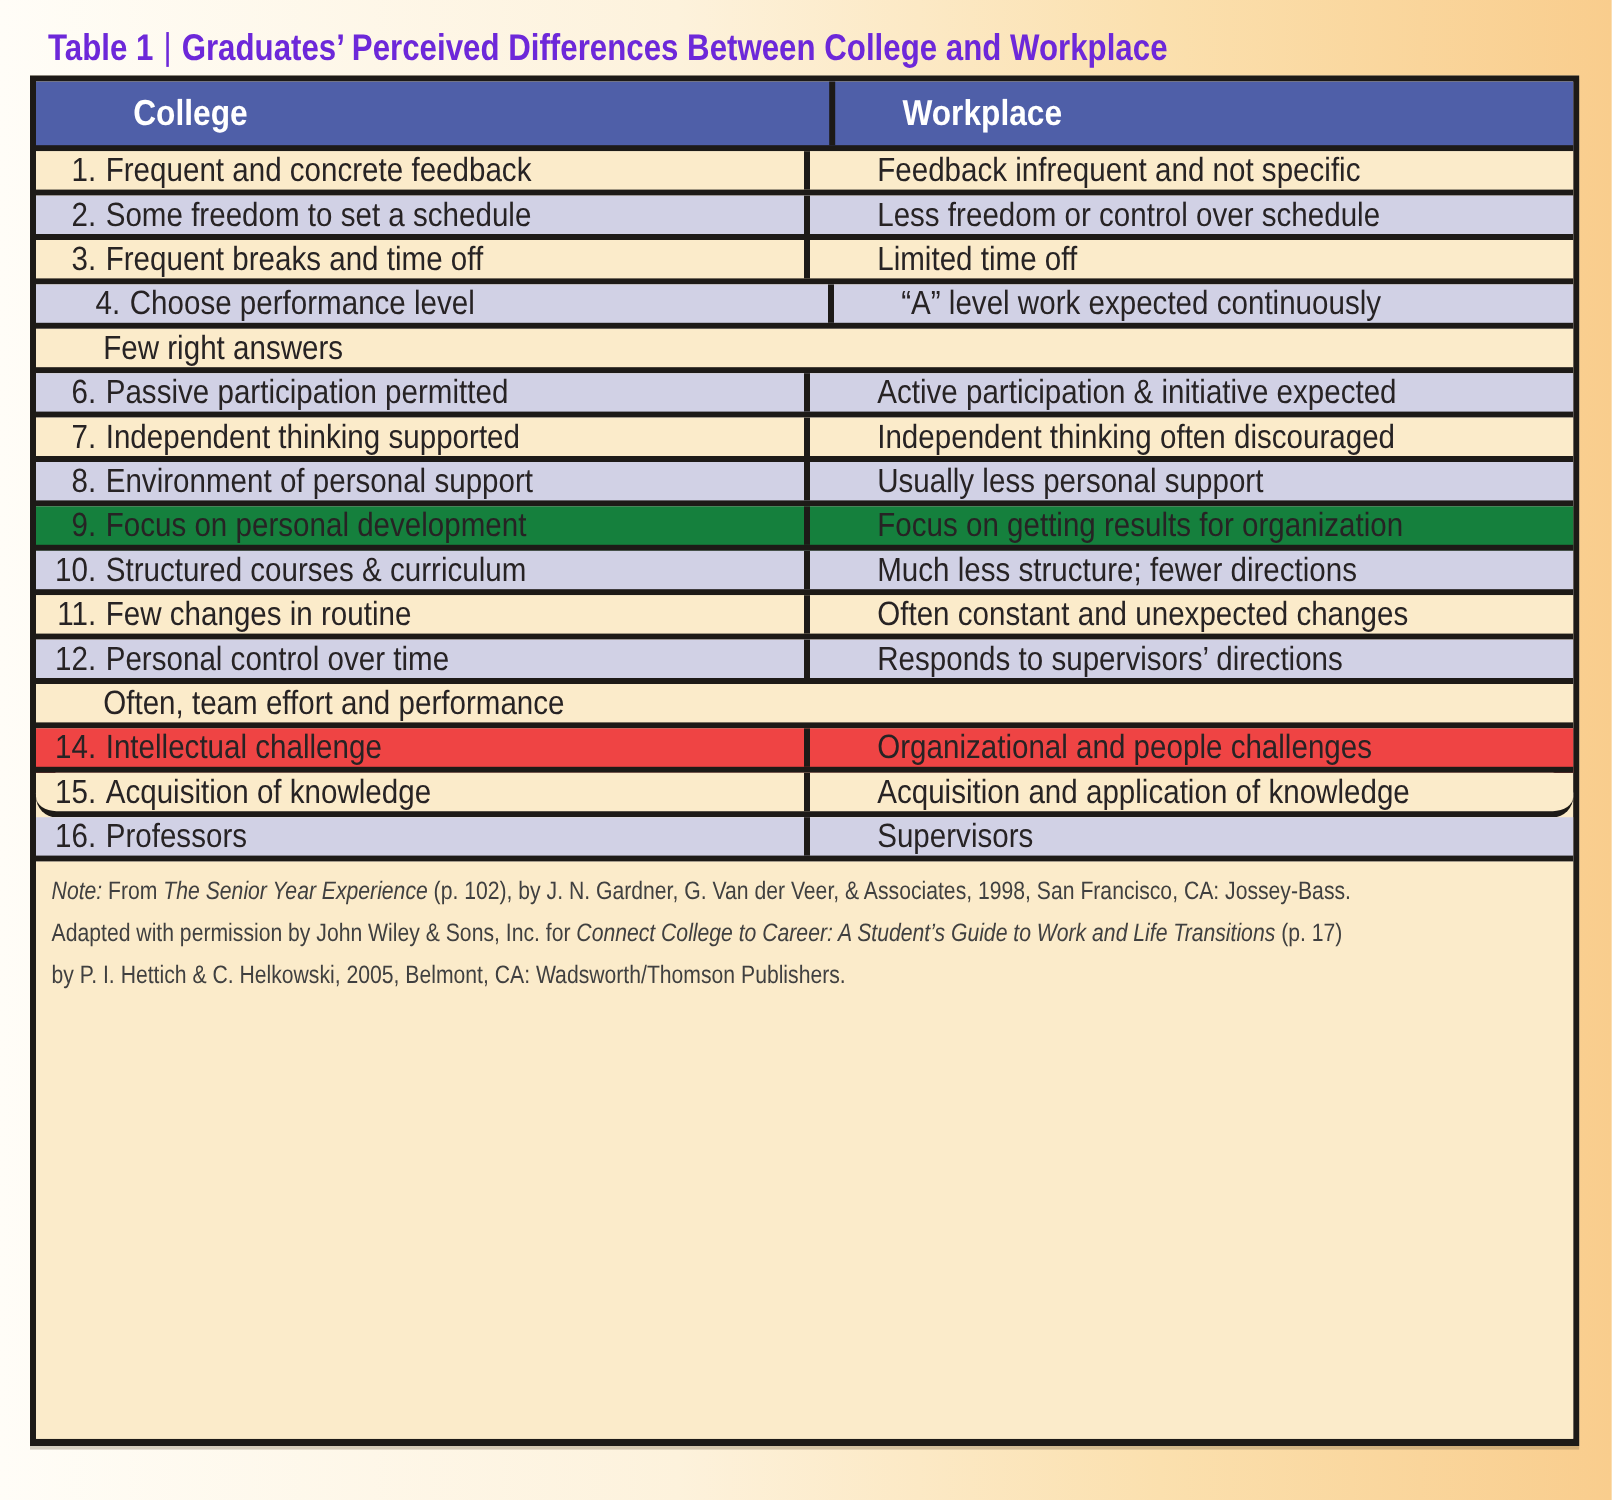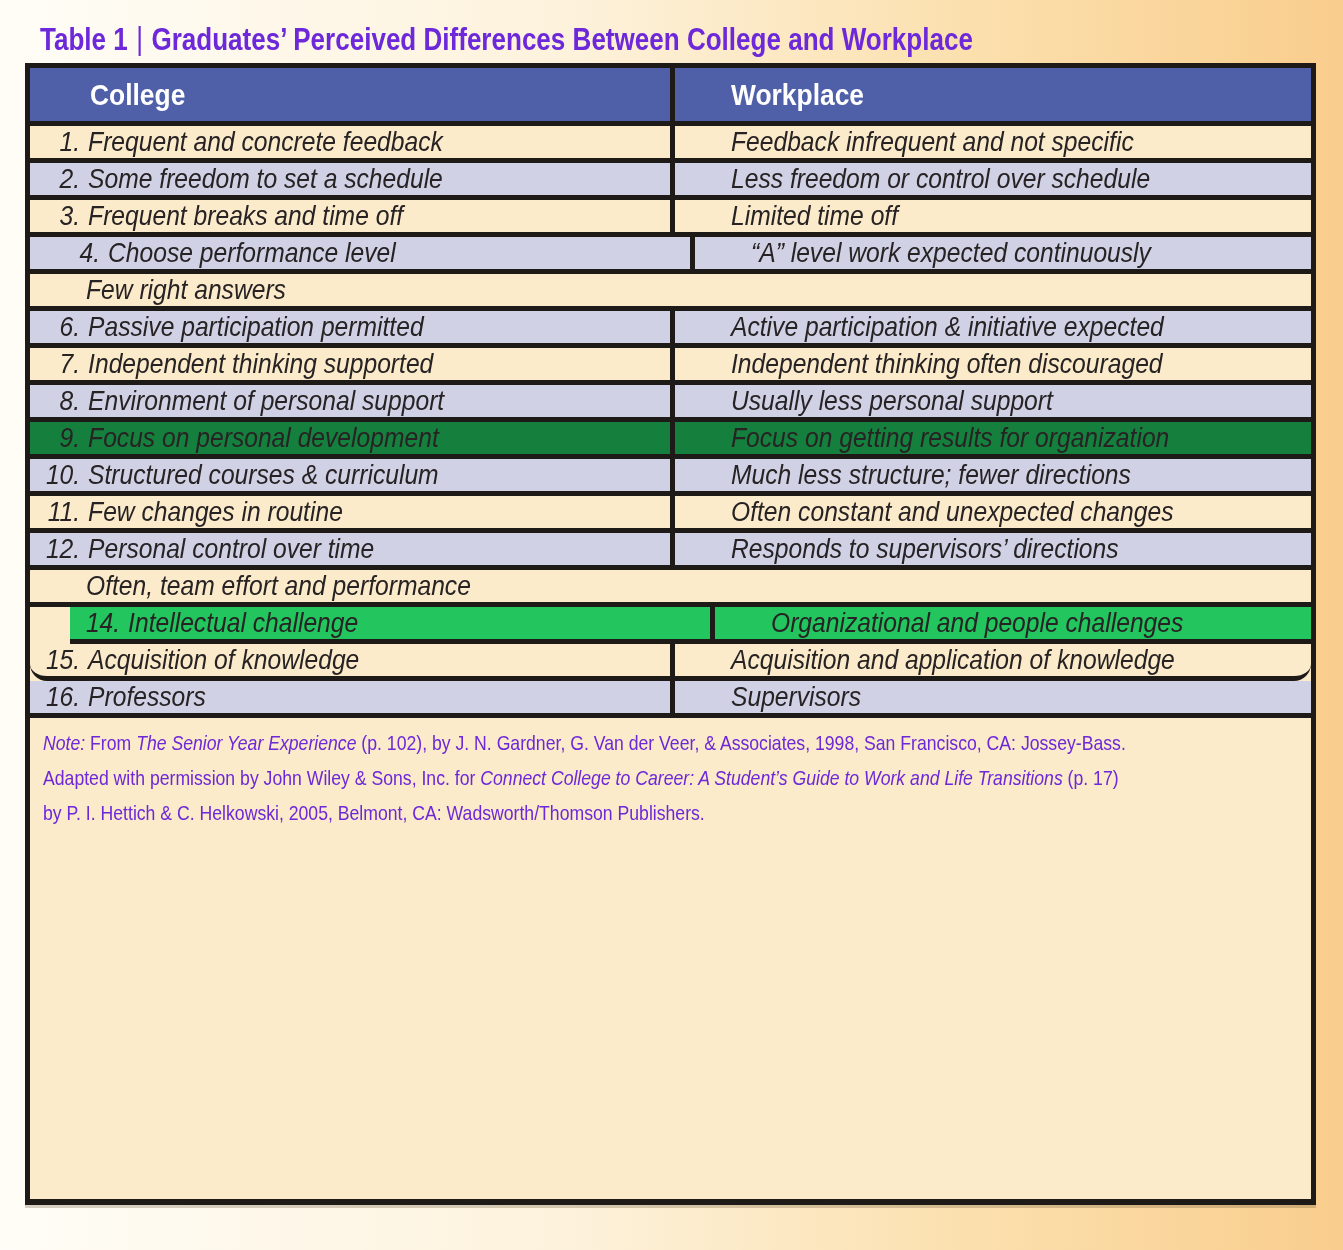--- a/index.html
+++ b/index.html
@@ -22,37 +22,37 @@
   .tbl {
     position:absolute; left:25px; top:63px;
     width:1291px; height:1142px; box-sizing:border-box;
     border:5px solid #1d1a17; border-bottom-width:6px;
     background:#fbebca;
     display:flex; flex-direction:column;
     box-shadow:0 3px 0 rgba(90,70,40,0.25);
   }
   .hrow { flex:0 0 53px; display:flex; background:#4f5fa8; border-bottom:5px solid #1d1a17; }
   .hcell { display:flex; align-items:center; color:#ffffff; font-weight:bold; font-size:30px; box-sizing:border-box; }
-  .hcell.c1 { width:645px; border-right:5px solid #1d1a17; padding-left:60px; }
+  .hcell.c1 { width:645px; border-right:5px solid #1d1a17; padding-left:60px;margin-left:21px; }
   .hcell.c2 { flex:1; padding-left:56px; }
   .hcell .shrink { transform:scaleX(0.88); }
 
   .row { flex:0 0 55px; display:flex; border-bottom:5px solid #1d1a17; }
   .row.odd  { background:#fbebca; }
   .row.even { background:#d1d1e5; }
-  .cell { display:flex; align-items:center; box-sizing:border-box; font-size:28px;font-style:italic; }
+  .cell { display:flex; align-items:center; box-sizing:border-box; font-size:28px; }
   .cell.c1 { width:645px; border-right:5px solid #1d1a17; }
   .cell.c2 { flex:1; padding-left:56px; }
   .cell .shrink { transform:scaleX(0.88); }
   .num { display:inline-block; width:57px; text-align:right; margin-right:9px; }
 
   .note {
     flex:1; background:#fbebca;
     padding:7px 0 0 13px; overflow:hidden;
-    font-size:21px; color:#6d28d9;
+    font-size:21px; color:#404040;
   }
   .note-line { white-space:nowrap; line-height:35px; height:35px; }
   .note-line .shrink { transform:scaleX(0.84); }
   .note-line i { font-style:italic; }
 </style>
 </head>
 <body>
 
 <div class="title">
   <span class="shrink">
@@ -162,21 +162,21 @@
         </div>
         <div class="cell c2">
           <span class="shrink">Responds to supervisors’ directions</span>
         </div>
       </div>
       <div class="row odd" style="background: rgb(251, 235, 202);">
         <div class="cell c2">
           <span class="shrink">Often, team effort and performance</span>
         </div>
       </div>
-      <div class="row even" style="background: #22c55e; margin-left: 40px;">
+      <div class="row even" style="background: #ef4444;">
         <div class="cell c1">
           <span class="shrink"><span class="num">14.</span><span>Intellectual challenge</span></span>
         </div>
         <div class="cell c2">
           <span class="shrink">Organizational and people challenges</span>
         </div>
       </div>
       <div class="row odd" style="background: rgb(251, 235, 202); border-radius: 17px;">
         <div class="cell c1">
           <span class="shrink"><span class="num">15.</span><span>Acquisition of knowledge</span></span>

